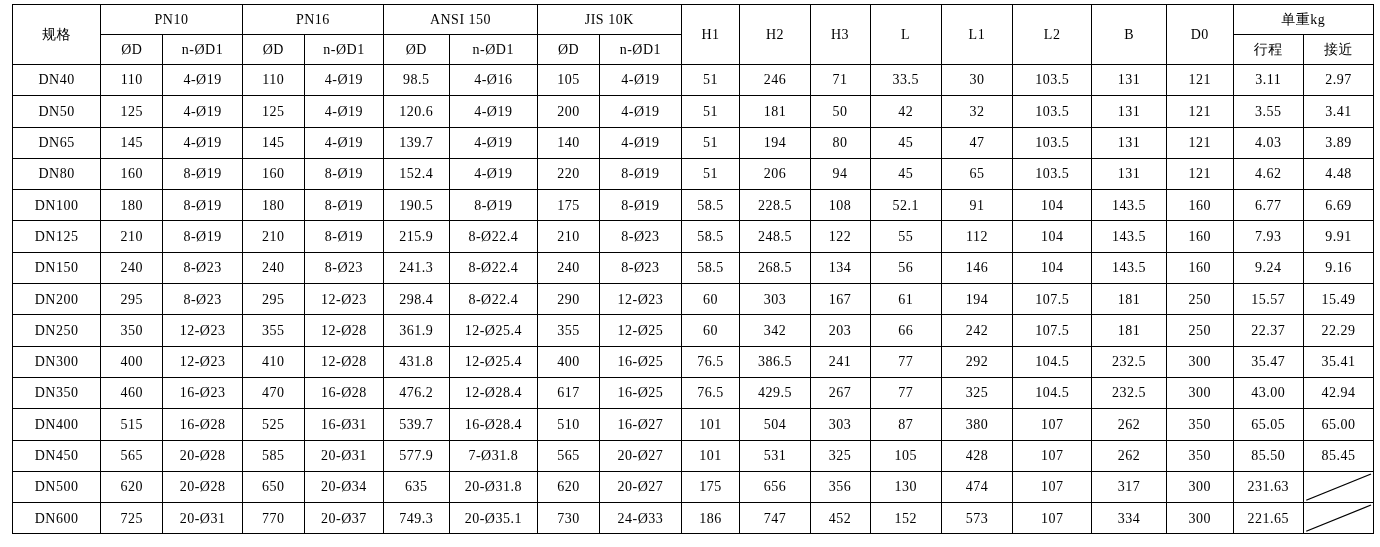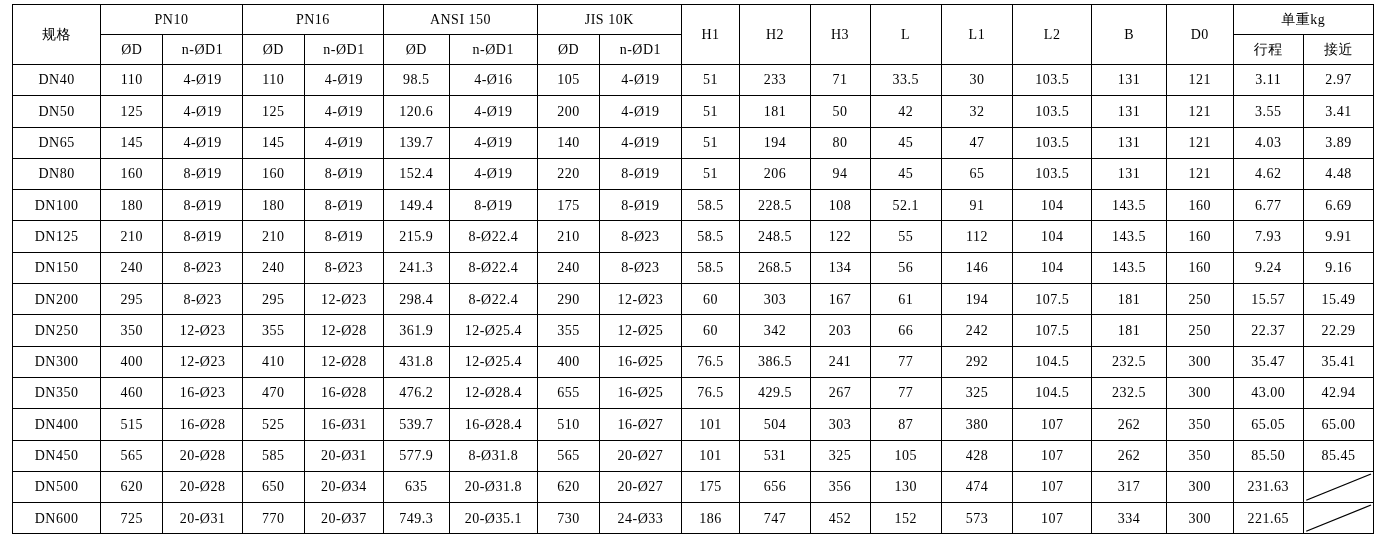--- a/index.html
+++ b/index.html
@@ -122,21 +122,21 @@
           <td class="rowlabel">DN40</td>
           <td class="cell-num">110</td>
           <td class="cell-num">4-Ø19</td>
           <td class="cell-num">110</td>
           <td class="cell-num">4-Ø19</td>
           <td class="cell-num">98.5</td>
           <td class="cell-num">4-Ø16</td>
           <td class="cell-num">105</td>
           <td class="cell-num">4-Ø19</td>
           <td class="cell-num">51</td>
-          <td class="cell-num">233</td>
+          <td class="cell-num">246</td>
           <td class="cell-num">71</td>
           <td class="cell-num">33.5</td>
           <td class="cell-num">30</td>
           <td class="cell-num">103.5</td>
           <td class="cell-num">131</td>
           <td class="cell-num">121</td>
           <td class="cell-num">3.11</td>
           <td class="cell-num">2.97</td>
         </tr>
         <tr>
@@ -201,21 +201,21 @@
           <td class="cell-num">121</td>
           <td class="cell-num">4.62</td>
           <td class="cell-num">4.48</td>
         </tr>
         <tr>
           <td class="rowlabel">DN100</td>
           <td class="cell-num">180</td>
           <td class="cell-num">8-Ø19</td>
           <td class="cell-num">180</td>
           <td class="cell-num">8-Ø19</td>
-          <td class="cell-num">149.4</td>
+          <td class="cell-num">190.5</td>
           <td class="cell-num">8-Ø19</td>
           <td class="cell-num">175</td>
           <td class="cell-num">8-Ø19</td>
           <td class="cell-num">58.5</td>
           <td class="cell-num">228.5</td>
           <td class="cell-num">108</td>
           <td class="cell-num">52.1</td>
           <td class="cell-num">91</td>
           <td class="cell-num">104</td>
           <td class="cell-num">143.5</td>
@@ -329,21 +329,21 @@
           <td class="cell-num">35.41</td>
         </tr>
         <tr>
           <td class="rowlabel">DN350</td>
           <td class="cell-num">460</td>
           <td class="cell-num">16-Ø23</td>
           <td class="cell-num">470</td>
           <td class="cell-num">16-Ø28</td>
           <td class="cell-num">476.2</td>
           <td class="cell-num">12-Ø28.4</td>
-          <td class="cell-num">655</td>
+          <td class="cell-num">617</td>
           <td class="cell-num">16-Ø25</td>
           <td class="cell-num">76.5</td>
           <td class="cell-num">429.5</td>
           <td class="cell-num">267</td>
           <td class="cell-num">77</td>
           <td class="cell-num">325</td>
           <td class="cell-num">104.5</td>
           <td class="cell-num">232.5</td>
           <td class="cell-num">300</td>
           <td class="cell-num">43.00</td>
@@ -370,21 +370,21 @@
           <td class="cell-num">65.05</td>
           <td class="cell-num">65.00</td>
         </tr>
         <tr>
           <td class="rowlabel">DN450</td>
           <td class="cell-num">565</td>
           <td class="cell-num">20-Ø28</td>
           <td class="cell-num">585</td>
           <td class="cell-num">20-Ø31</td>
           <td class="cell-num">577.9</td>
-          <td class="cell-num">8-Ø31.8</td>
+          <td class="cell-num">7-Ø31.8</td>
           <td class="cell-num">565</td>
           <td class="cell-num">20-Ø27</td>
           <td class="cell-num">101</td>
           <td class="cell-num">531</td>
           <td class="cell-num">325</td>
           <td class="cell-num">105</td>
           <td class="cell-num">428</td>
           <td class="cell-num">107</td>
           <td class="cell-num">262</td>
           <td class="cell-num">350</td>

